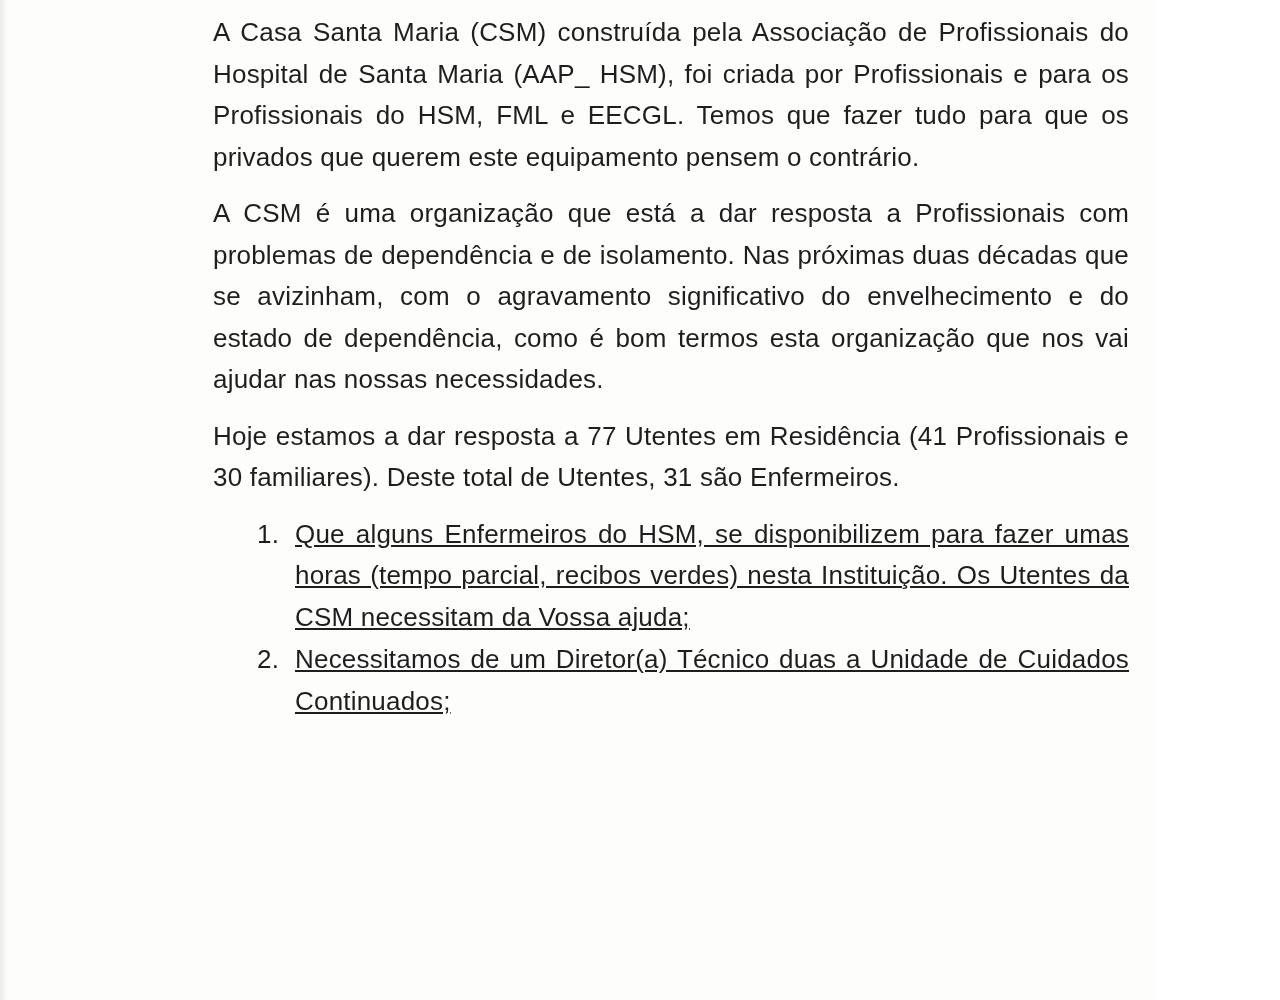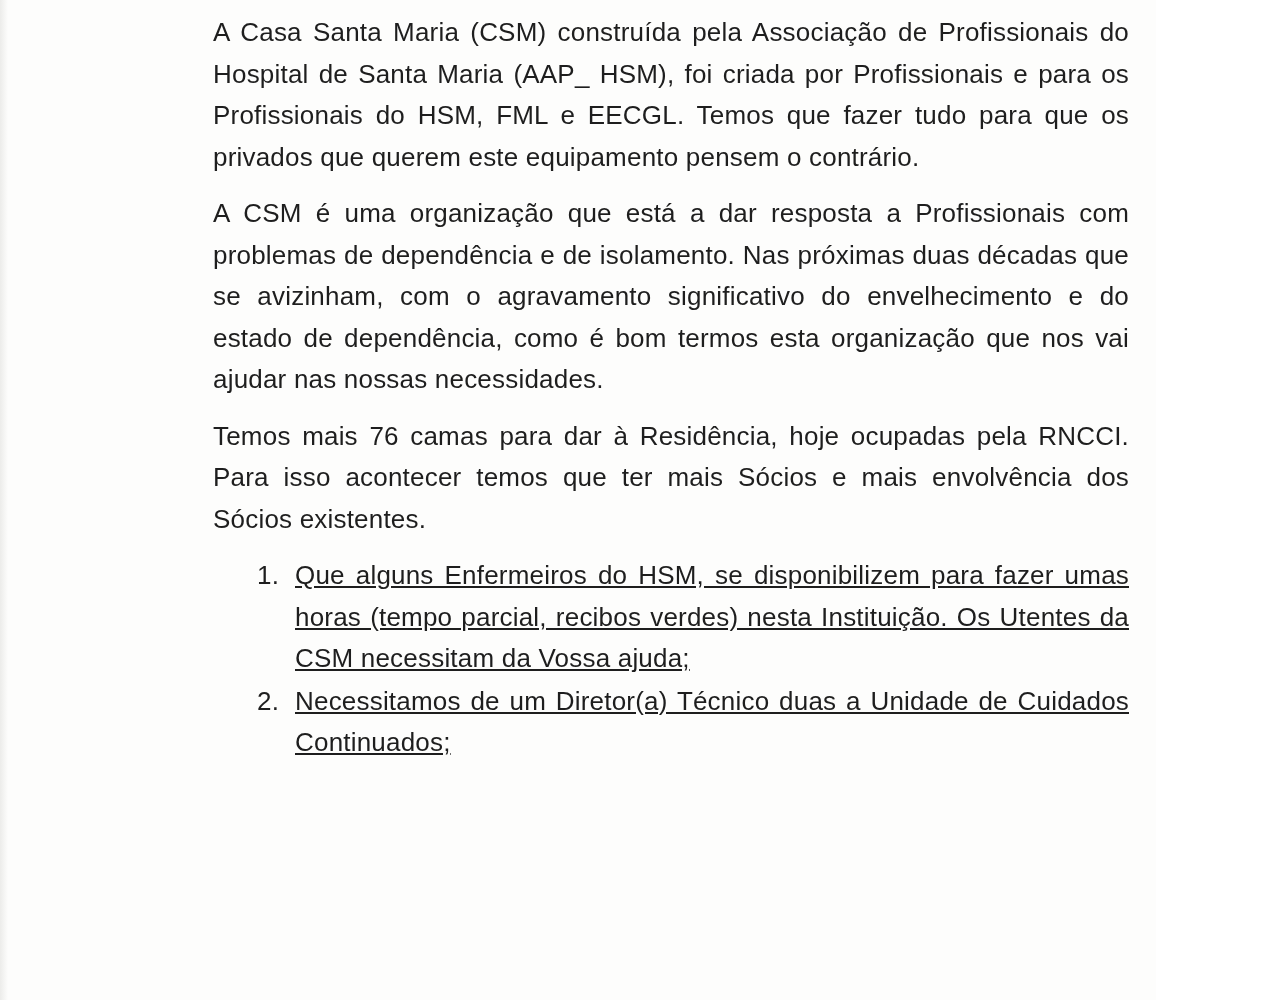--- a/index.html
+++ b/index.html
@@ -61,22 +61,22 @@
 
 <div class="scan-page">
   <div class="scan-edge"></div>
 
   <div class="doc-content">
 
     <p class="doc-paragraph">A Casa Santa Maria (CSM) construída pela Associação de Profissionais do Hospital de Santa Maria (AAP_ HSM), foi criada por Profissionais e para os Profissionais do HSM, FML e EECGL. Temos que fazer tudo para que os privados que querem este equipamento pensem o contrário.</p>
 
     <p class="doc-paragraph">A CSM é uma organização que está a dar resposta a Profissionais com problemas de dependência e de isolamento. Nas próximas duas décadas que se avizinham, com o agravamento significativo do envelhecimento e do estado de dependência, como é bom termos esta organização que nos vai ajudar nas nossas necessidades.</p>
 
+    <p class="doc-paragraph">Hoje estamos a dar resposta a 77 Utentes em Residência (41 Profissionais e 30 familiares). Deste total de Utentes, 31 são Enfermeiros.</p>
 
-    <p class="doc-paragraph">Temos mais 76 camas para dar à Residência, hoje ocupadas pela RNCCI. Para isso acontecer temos que ter mais Sócios e mais envolvência dos Sócios existentes.</p>
 
 
     <div class="doc-list">
 
       <div class="doc-list-item">
         <span class="doc-list-number">1.</span>
         <span class="doc-list-text">Que alguns Enfermeiros do HSM, se disponibilizem para fazer umas horas (tempo parcial, recibos verdes) nesta Instituição. Os Utentes da CSM necessitam da Vossa ajuda;</span>
       </div>
 
       <div class="doc-list-item">

